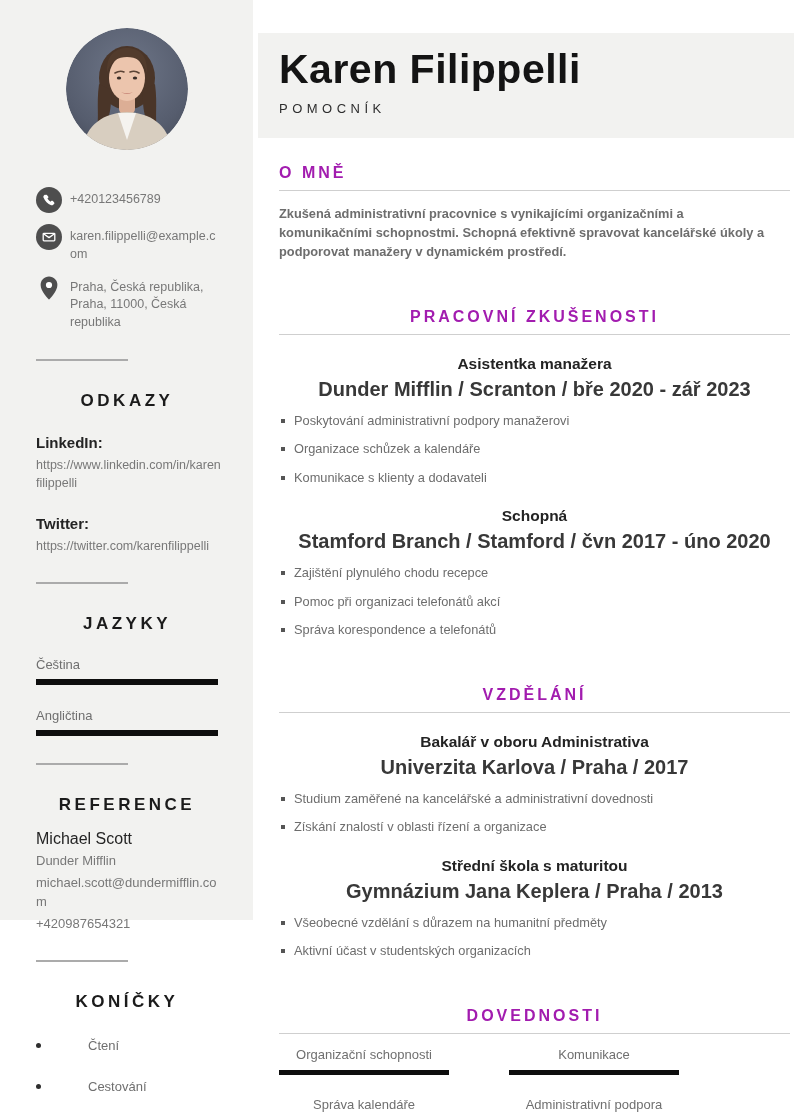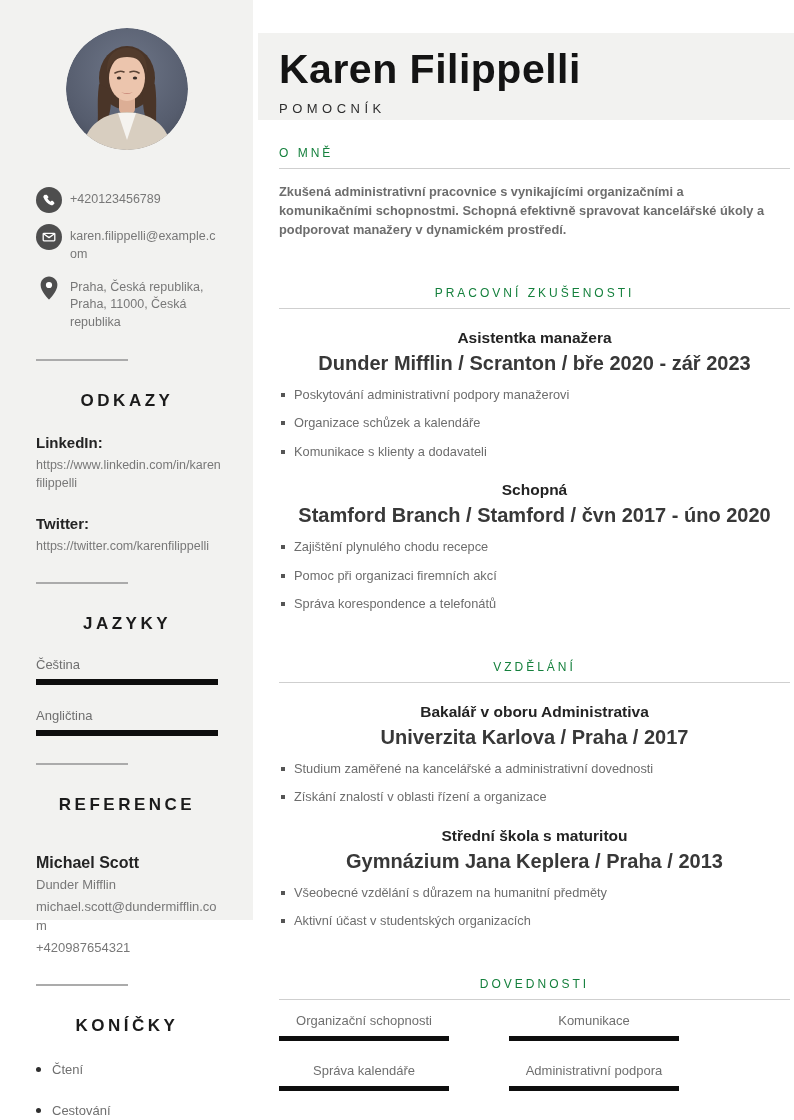--- a/index.html
+++ b/index.html
@@ -27,37 +27,37 @@
     margin-top:30px; font-size:17px; font-weight:700; letter-spacing:3.5px; color:#1b1b1b;text-align:center;
   }
   .link-label { margin-top:23px; font-size:15px; font-weight:700; color:#242424; }
   .link-url { margin-top:5px; font-size:12.5px; color:#787878; line-height:1.45; word-break:break-all; width:185px; }
 
   .lang-item { margin-top:23px; }
   .lang-name { font-size:13px; color:#6f6f6f; }
   .lang-bar-track { margin-top:7px; width:182px; height:6px; }
   .lang-bar-fill { height:6px; background:#0e0e0e; }
 
-  .ref-name { margin-top:39px; font-size:16px; font-weight:700; color:#242424; }
+  .ref-name { margin-top:15px; font-size:16px; font-weight:400; color:#242424; }
   .ref-line { margin-top:4px; font-size:13px; color:#787878; line-height:1.4; word-break:break-all; width:185px; }
 
   .hobby-list { margin-top:12px; list-style:none; }
-  .hobby-item { display:flex; align-items:center; margin-top:26px; font-size:13px; color:#6f6f6f; }
+  .hobby-item { display:flex; align-items:center; margin-top:26px; font-size:13px; color:#6f6f6f;gap:36px; }
   .dot { width:5px; height:5px; border-radius:50%; background:#2e2e2e; margin-right:11px; flex:0 0 auto; }
 
   
   .main { position:absolute; left:258px; top:0; width:536px; height:1120px; background:#ffffff; }
   .band {
-    margin-top:33px; height:87px; background:#f2f2f0; padding:14px 0 0 21px;
+    margin-top:33px; height:105px; background:#f2f2f0; padding:14px 0 0 21px;
   }
   .name { font-size:41px; font-weight:700; color:#141414; letter-spacing:0.5px; line-height:1.1; }
   .role-title { margin-top:9px; font-size:13px; letter-spacing:4.5px; color:#2e2e2e; }
 
   .content { padding:0 4px 0 21px; }
-  .sec-h { font-size:12px; font-weight:400; letter-spacing:3px; color:#15803d; }
+  .sec-h { font-size:16px; font-weight:700; letter-spacing:3px; color:#a21caf; }
   .sec-rule { border:none; border-top:1px solid #cfcfcf; margin-top:8px; }
   .sec { margin-top:0; }
   .mt-about { margin-top:26px; }
   .mt-sec { margin-top:46px;text-align:center; }
 
   .about-text { margin-top:13px; font-size:12.8px; line-height:1.5; color:#6d6d6d; max-width:492px;font-weight:bold; }
 
   .entry { margin-top:20px; }
   .entry-role { font-size:15.5px; font-weight:700; color:#232323; }
   .entry-meta { margin-top:5px; font-size:20px; font-weight:600; color:#383838; }
@@ -233,21 +233,21 @@
         <div class="entry">
           <div class="entry-role">Schopná</div>
           <div class="entry-meta">Stamford Branch / Stamford / čvn 2017 - úno 2020</div>
           <ul class="b-list">
             <li class="b-item">
                 <span class="sq"></span>
                 <span>Zajištění plynulého chodu recepce</span>
               </li>
             <li class="b-item">
                 <span class="sq"></span>
-                <span>Pomoc při organizaci firemních akcí</span>
+                <span>Pomoc při organizaci telefonátů akcí</span>
               </li>
             <li class="b-item">
                 <span class="sq"></span>
                 <span>Správa korespondence a telefonátů</span>
               </li>
           </ul>
         </div>
       </section>
 
       <section class="sec mt-sec">

